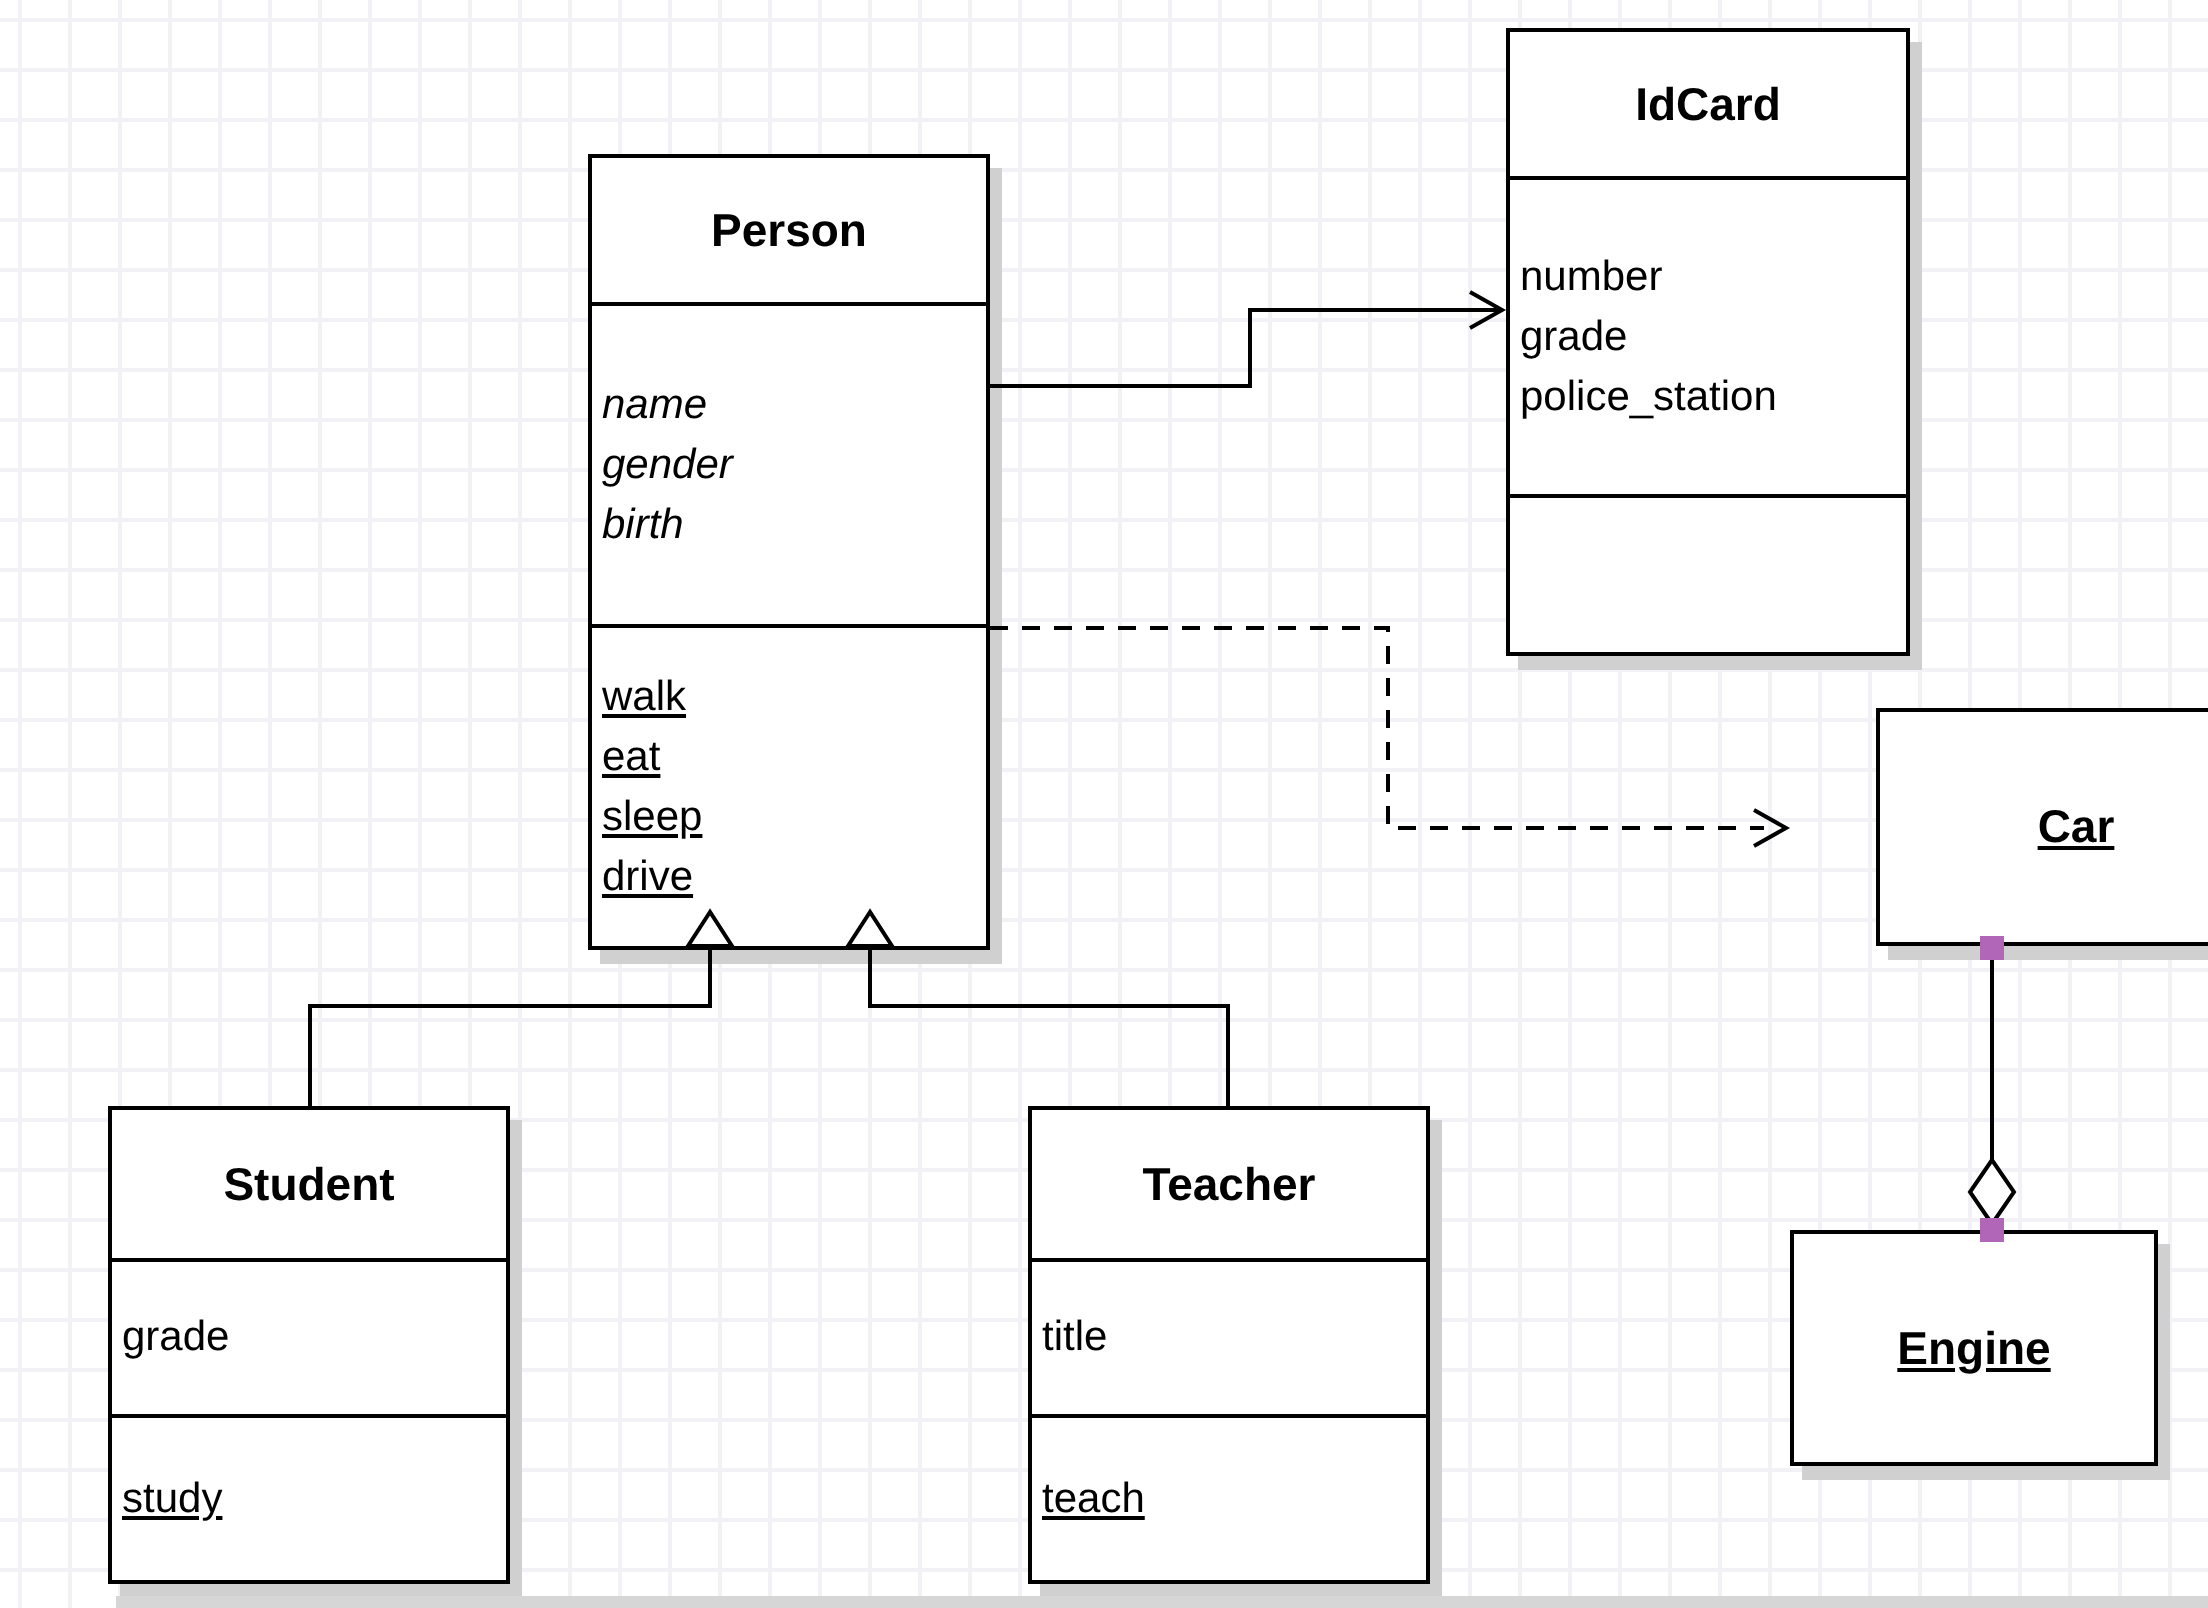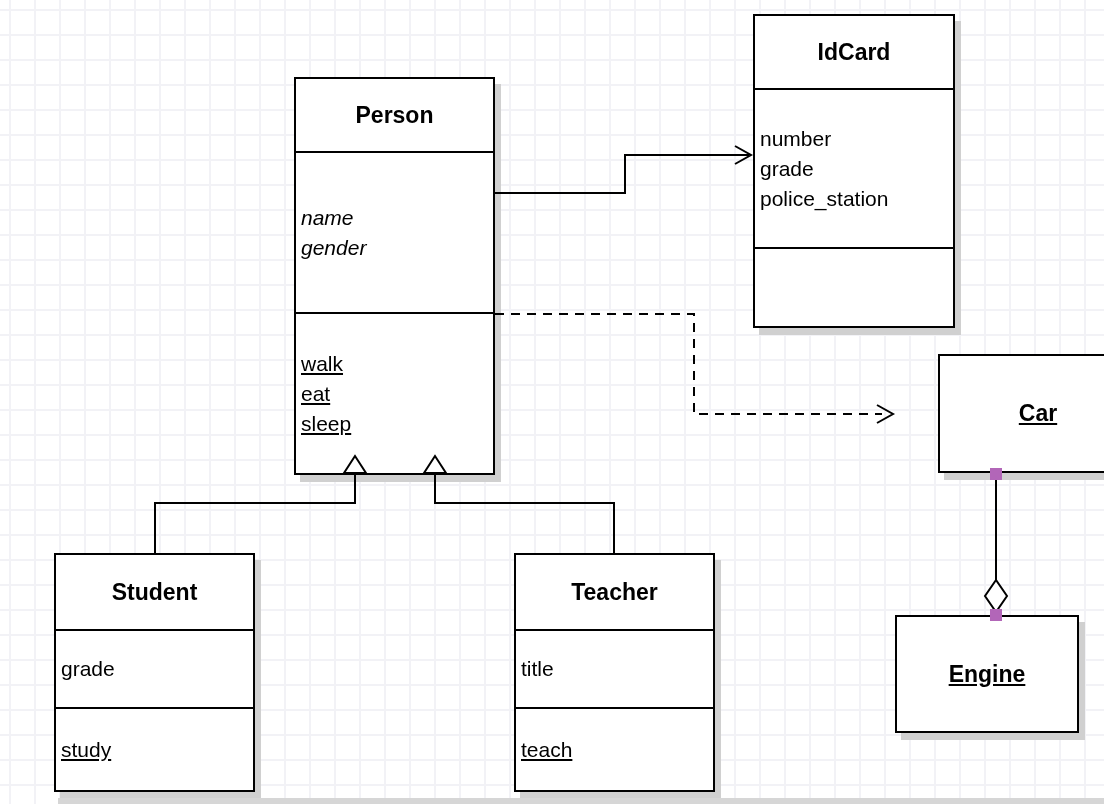--- a/index.html
+++ b/index.html
@@ -64,25 +64,27 @@
 </head>
 <body>
 
 <div class="canvas">
 
   <div class="uml-class" style="left:294px;top:56px;width:201px;height:398px;margin-top:21px;">
     <div class="uml-title sec" style="height:74px;">Person</div>
     <div class="members sec" style="height:161px;font-style:italic;">
       <div>name</div>
       <div>gender</div>
+      <div>birth</div>
     </div>
     <div class="members fill">
       <div>walk</div>
       <div>eat</div>
       <div>sleep</div>
+      <div>drive</div>
     </div>
   </div>
 
   <div class="uml-class" style="left:753px;top:14px;width:202px;height:314px;">
     <div class="uml-title sec" style="height:74px;">IdCard</div>
     <div class="members sec" style="height:159px;">
       <div>number</div>
       <div>grade</div>
       <div>police_station</div>
     </div>

